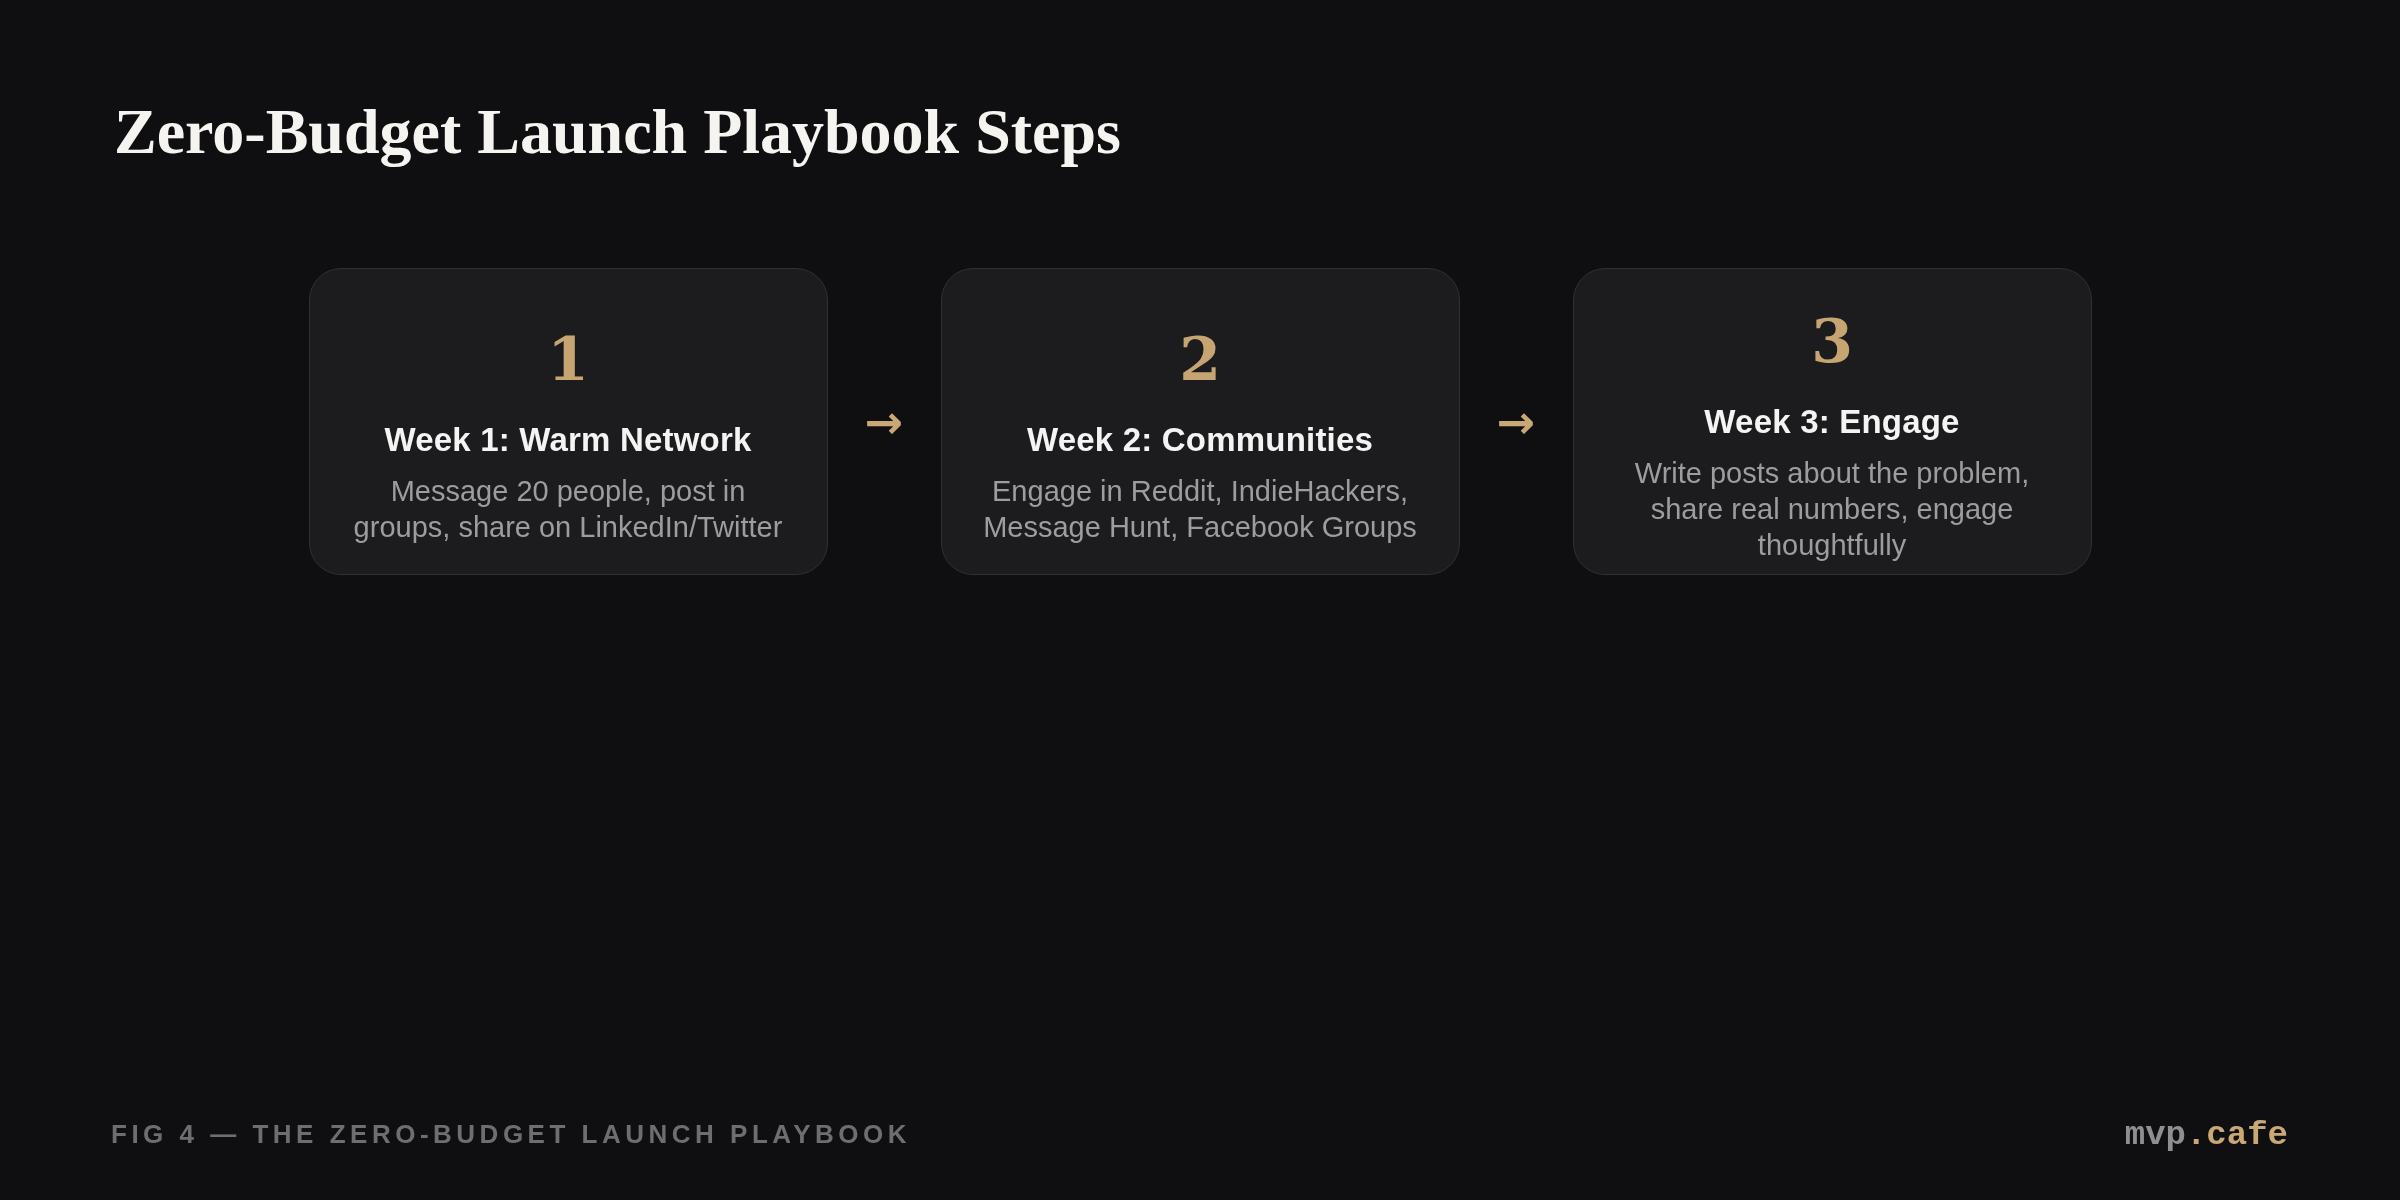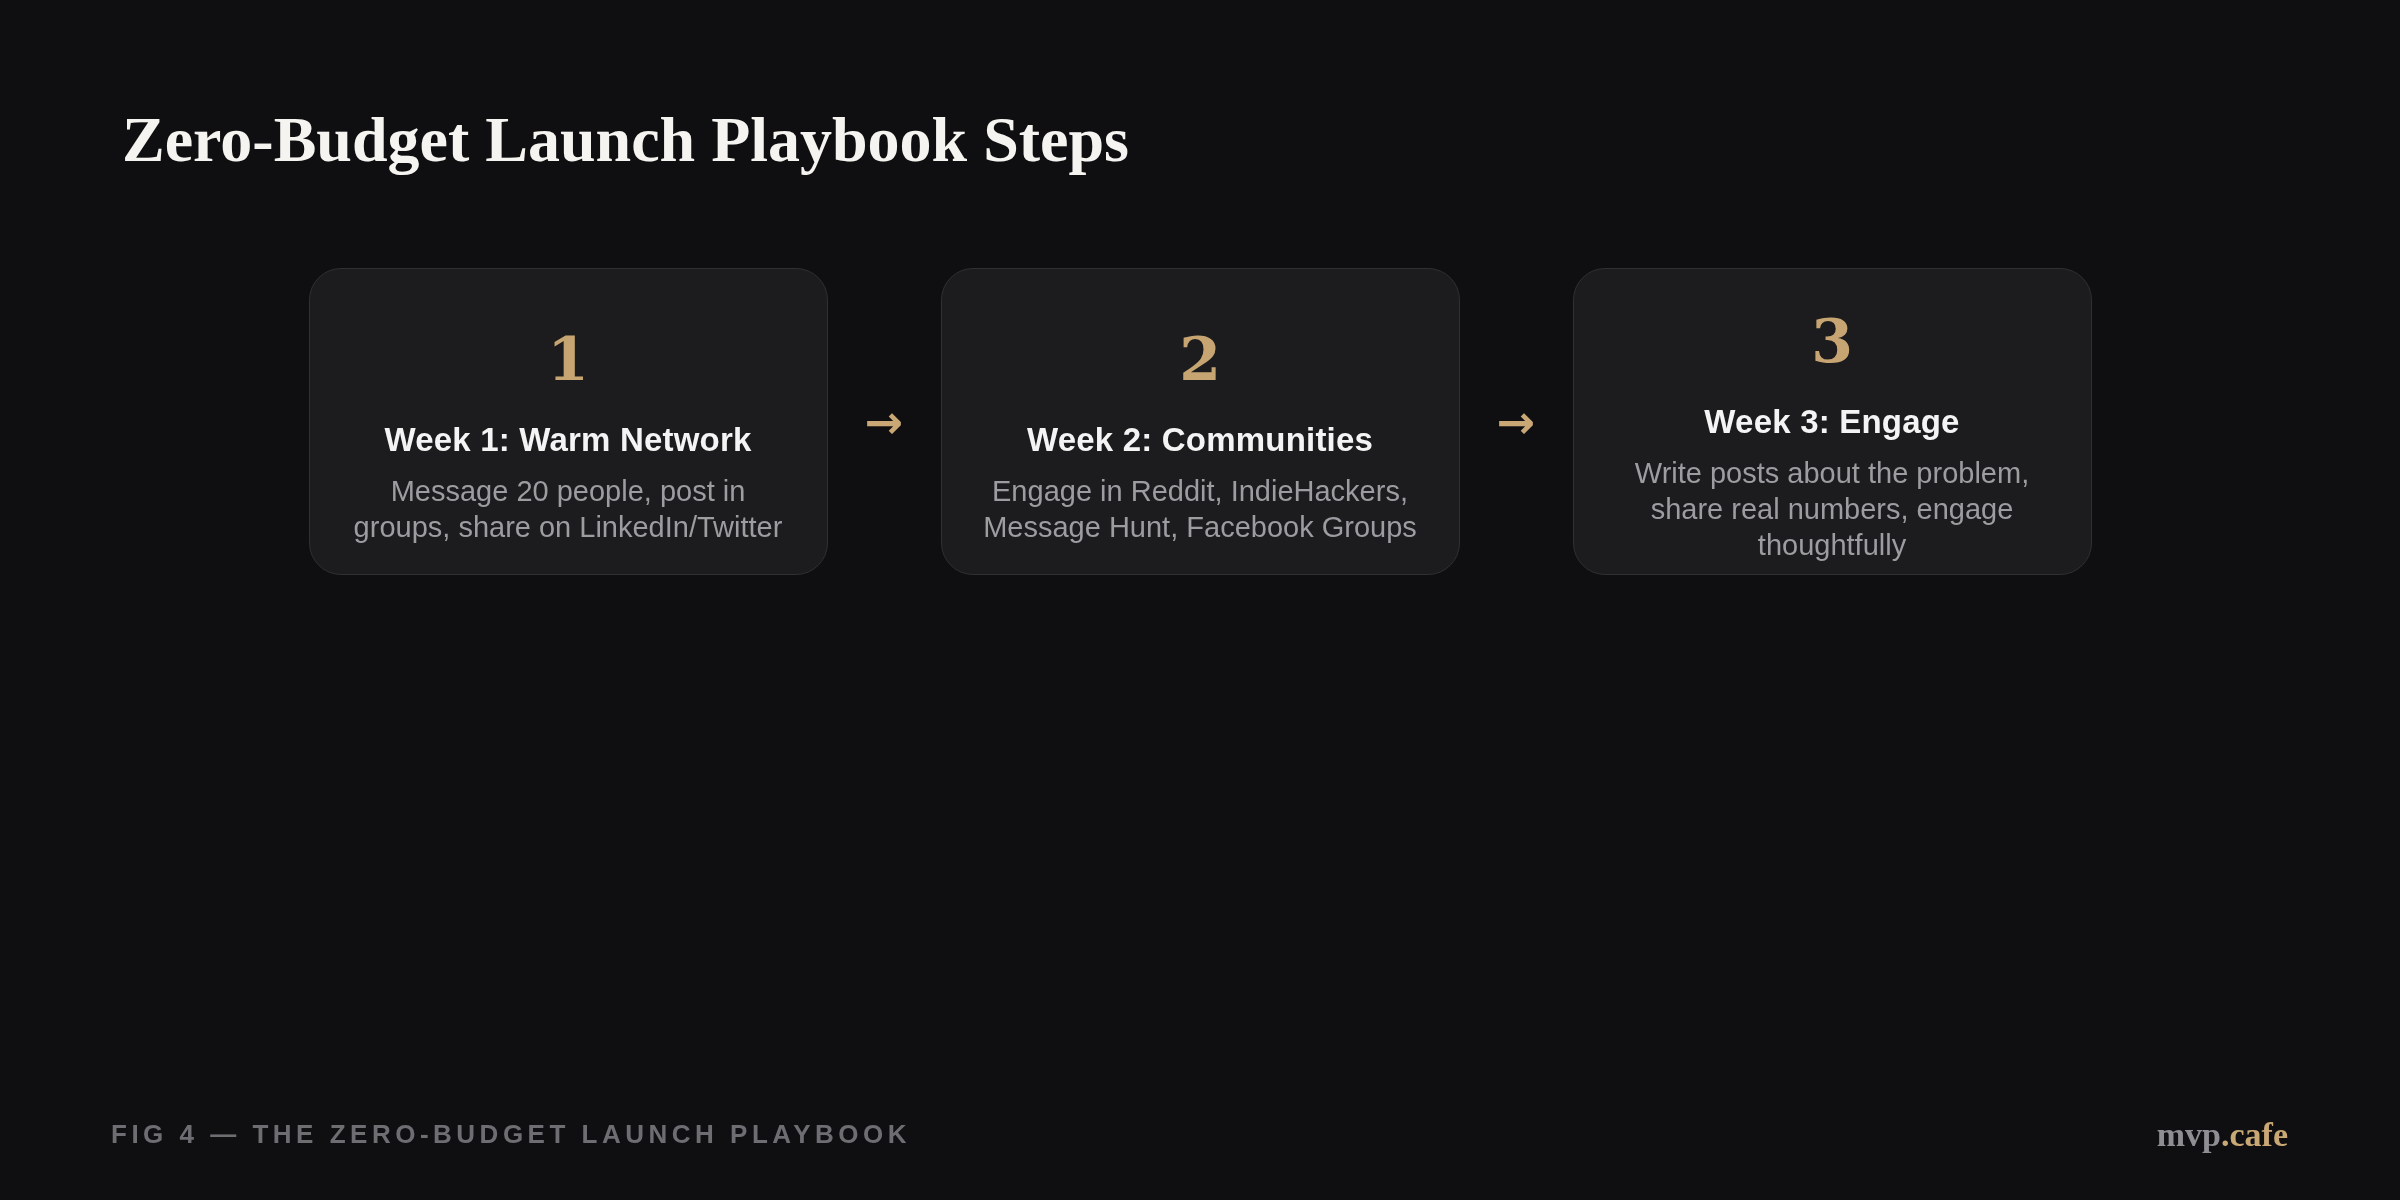--- a/index.html
+++ b/index.html
@@ -12,21 +12,21 @@
     width: 2400px;
     height: 1200px;
     overflow: hidden;
     background: #0f0f11;
     font-family: "Liberation Sans", sans-serif;
   }
   .title {
     position: absolute;
     left: 110px;
     top: 92px;
-    margin: 12px;
+    margin: 4px;
     font-family: "Liberation Serif", serif;
     font-weight: 700;
     font-size: 64px;
     line-height: 72px;
     color: #f5f4f1;
     letter-spacing: 0px;
     white-space: nowrap;
   }
   .flow {
     position: absolute;
@@ -91,21 +91,21 @@
     font-size: 26px;
     font-weight: 700;
     letter-spacing: 4.5px;
     color: #6d6d72;
     white-space: nowrap;
   }
   .brand {
     position: absolute;
     right: 112px;
     bottom: 46px;
-    font-family: Liberation Serif, serif;
+    font-family: Liberation Mono, monospace;
     font-weight: 700;
     font-size: 34px;
     white-space: nowrap;
   }
   .brand-prefix { color: #8e8e93; }
   .brand-suffix { color: #c9a876; }
 </style>
 </head>
 <body>
 

